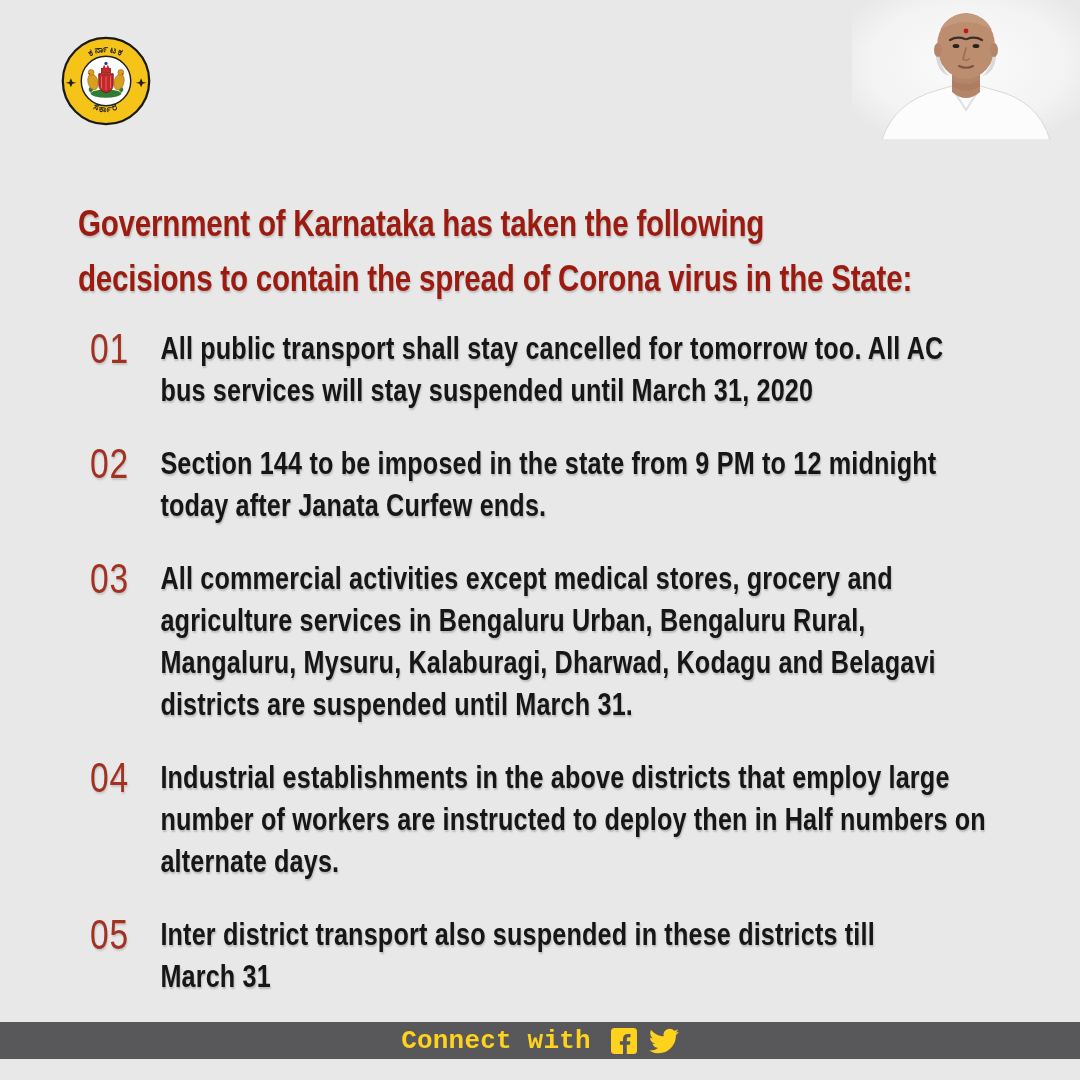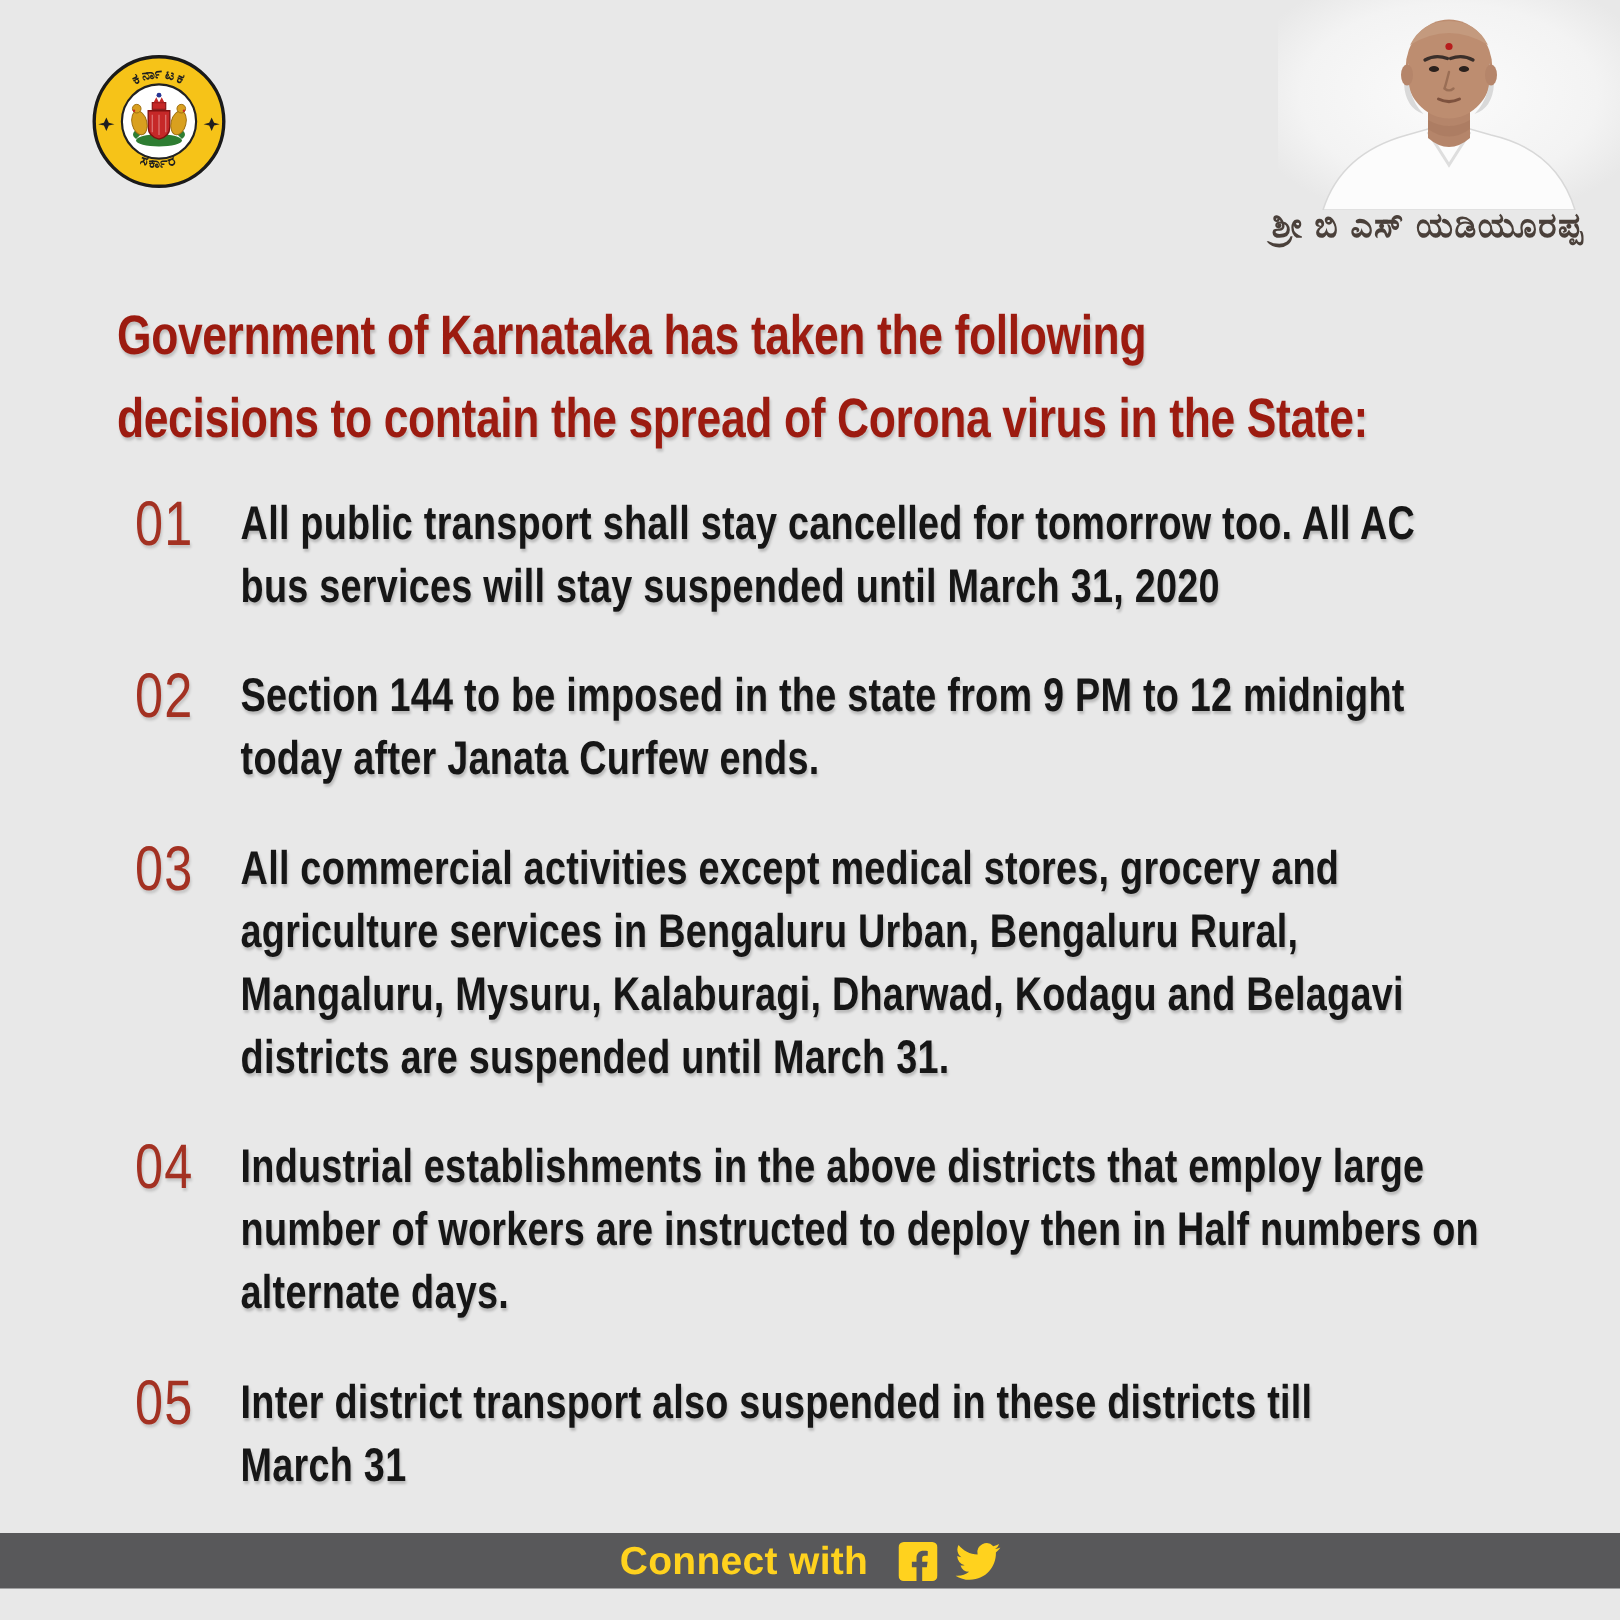--- a/index.html
+++ b/index.html
@@ -43,21 +43,21 @@
     color:#161616;white-space:pre-line;letter-spacing:0.2px;
     text-shadow:1px 2px 2px rgba(0,0,0,0.2);
   }
   
   .footer{
     position:absolute;left:0;top:1022px;width:1080px;height:37px;
     background:#58585a;display:flex;align-items:center;justify-content:center;
     gap:12px;
   }
   .footer .label,.footer .tag{
-    color:#ffd21e;font-size:26px;font-weight:700;letter-spacing:0.2px;
+    color:#ffd21e;font-size:26px;font-weight:700;letter-spacing:0.2px;font-family:Liberation Mono, monospace;
   }
   .footer .label{margin-right:8px;}
   .icon{display:inline-flex;align-items:center;}
 </style>
 </head>
 <body>
 
 <div class="canvas">
 
   <div class="emblem">
@@ -130,21 +130,20 @@
 
       <ellipse cx="104" cy="46" rx="3.4" ry="2" fill="#2b211d"></ellipse>
       <ellipse cx="124" cy="46" rx="3.4" ry="2" fill="#2b211d"></ellipse>
 
       <path d="M114,48 q-2,8 -3,11 q3,2.5 6,0" stroke="#9a6e55" stroke-width="1.6" fill="none" stroke-linecap="round"></path>
       <path d="M107,66 q7,3.5 14,0" stroke="#7e523e" stroke-width="2" fill="none" stroke-linecap="round"></path>
     </svg>
   </div>
 
   <div class="cm-name">
-    <div class="l1">ಶ್ರೀ ಬಿ ಎಸ್ ಯಡಿಯೂರಪ್ಪ</div>
   </div>
 
   <h1 class="heading">Government of Karnataka has taken the following
 decisions to contain the spread of Corona virus in the State:</h1>
 
   <div class="list">
     <div class="row">
       <div class="num">01</div>
       <div class="txt">All public transport shall stay cancelled for tomorrow too. All AC
 bus services will stay suspended until March 31, 2020</div>

